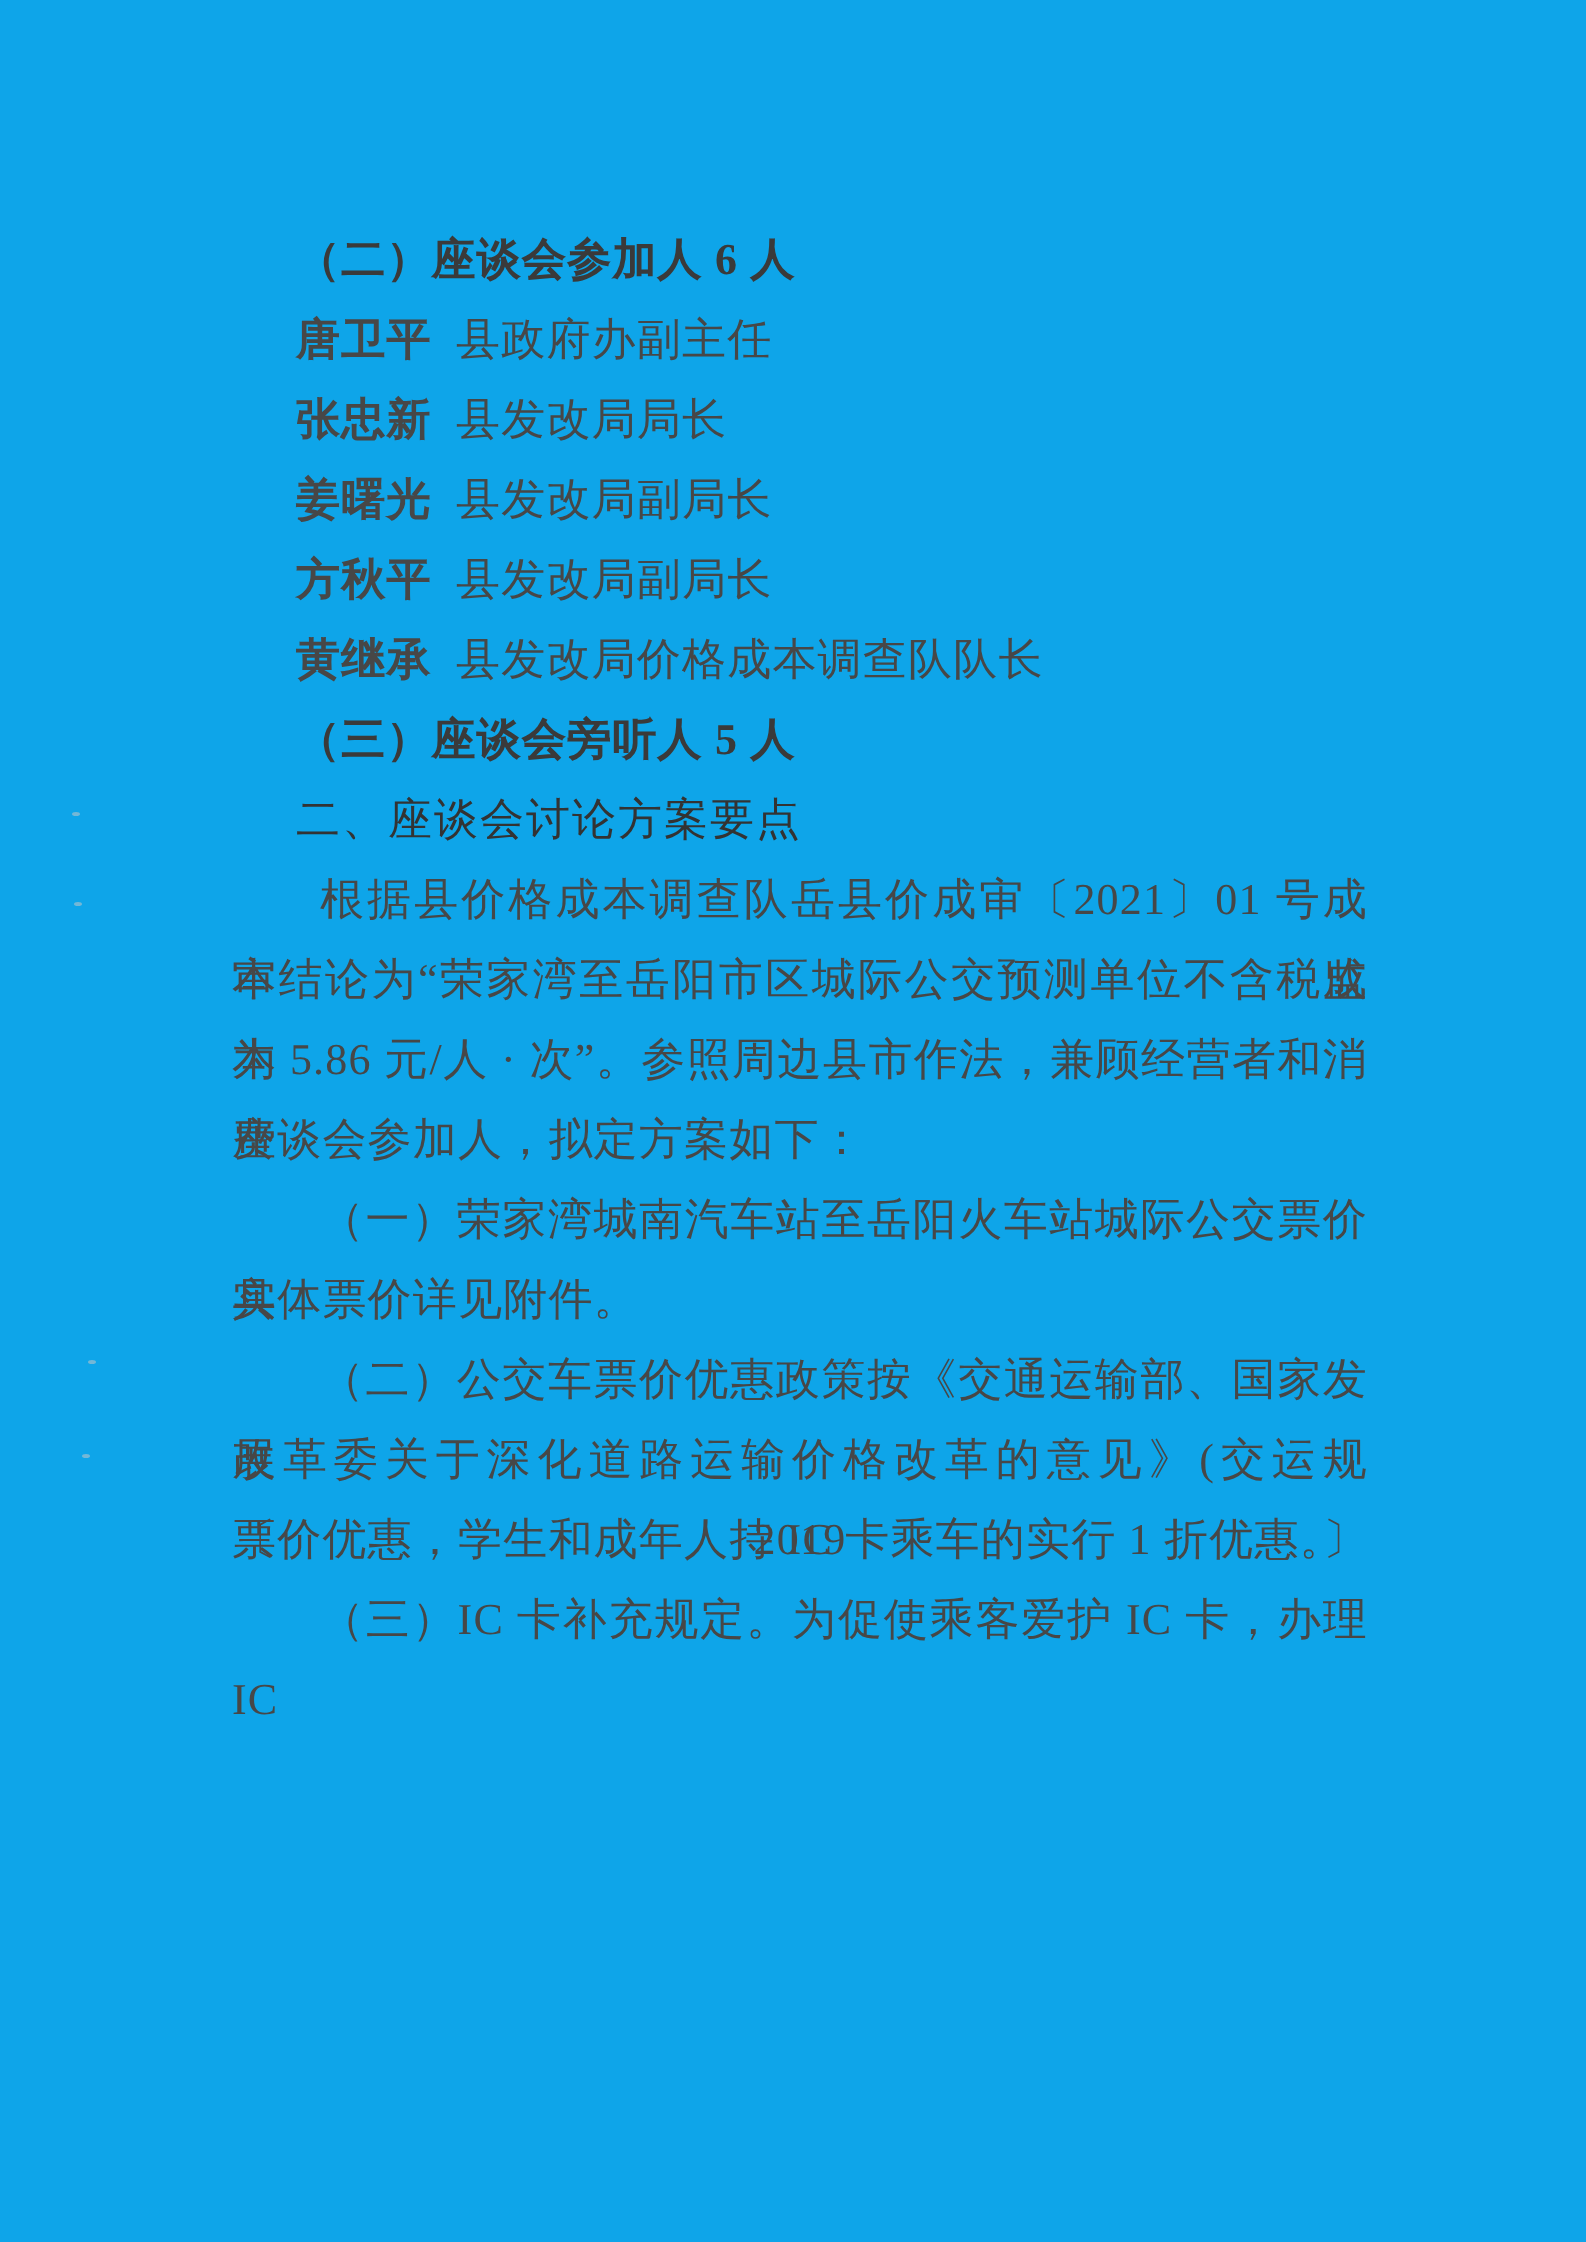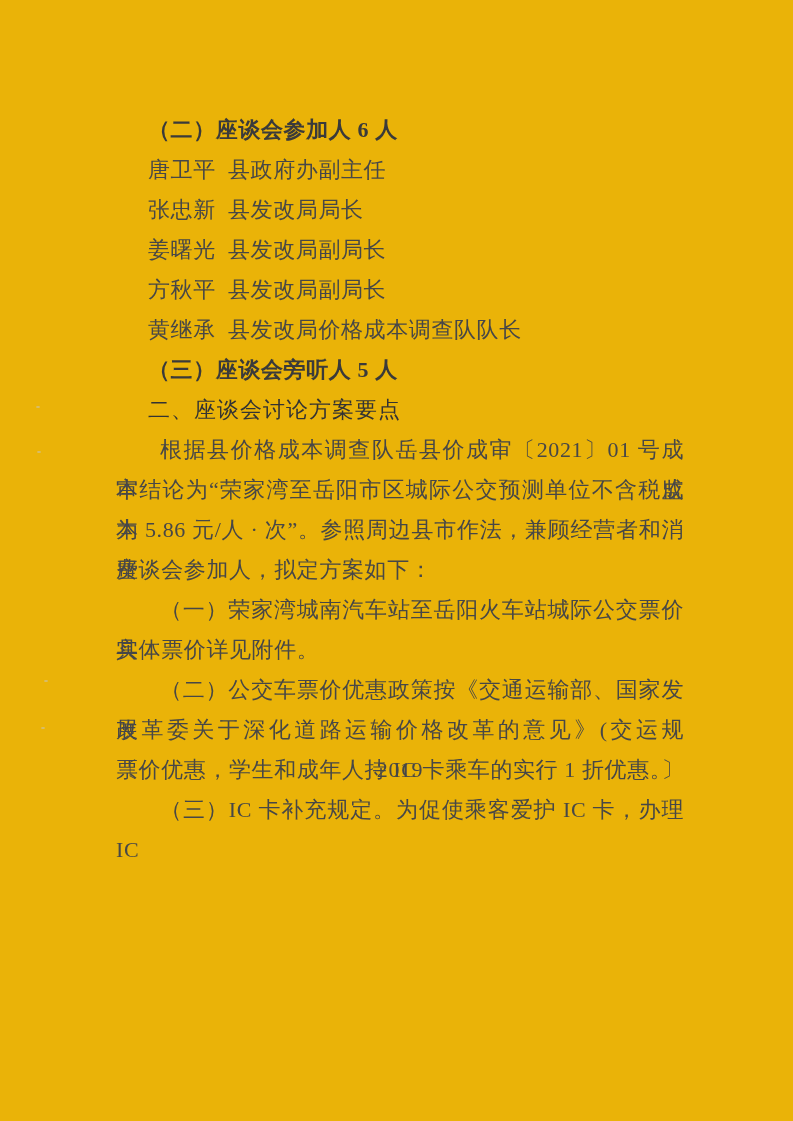--- a/index.html
+++ b/index.html
@@ -1,20 +1,20 @@
 <!DOCTYPE html>
 <html><head>
 <meta charset="utf-8">
 <style>
   html,body{margin:0;padding:0;background:#e8e8e8;}
   .page{
     position:relative;
     width:793px;height:1121px;
     margin:0 auto;
-    background:#eab308;
+    background:#0ea5e9;
     overflow:hidden;
     font-family:"Liberation Serif","DejaVu Serif",serif;
     color:#474747;
   }
   .textblock{
     position:absolute;
     left:116px;top:110px;
     width:568px;
   }
   .line{
@@ -41,20 +41,21 @@
   }
   .line.head-hei{
     font-family:"Liberation Sans","DejaVu Sans",sans-serif;
     font-weight:400;
     letter-spacing:1px;
     color:#333333;
   }
   .name-line .name{
     display:inline-block;
     width:80px;
+    font-weight:bold;
   }
   .name-line{ padding-left:32px; }
   
   .speck{
     position:absolute;
     background:#c7c7c7;
     border-radius:50%;
     opacity:.55;
   }
 </style>

